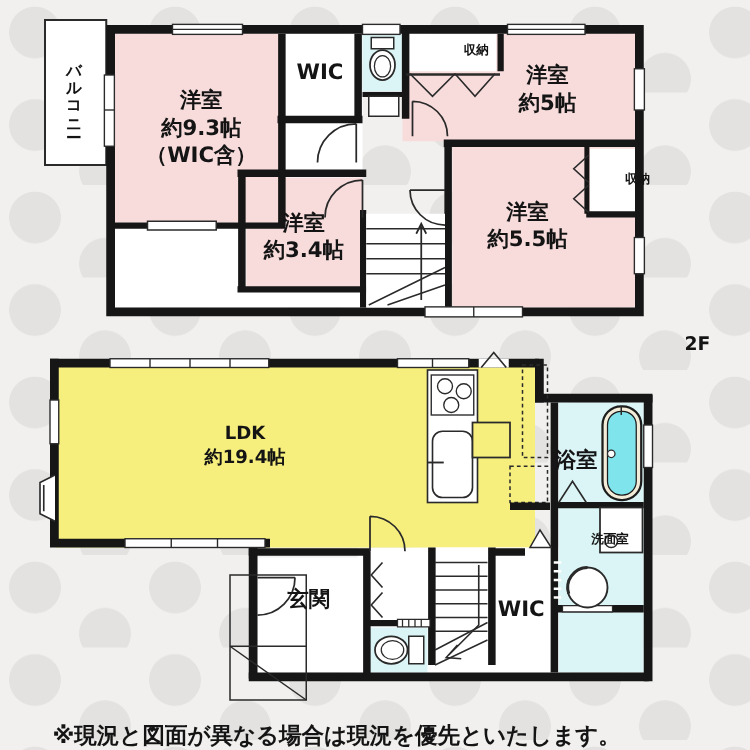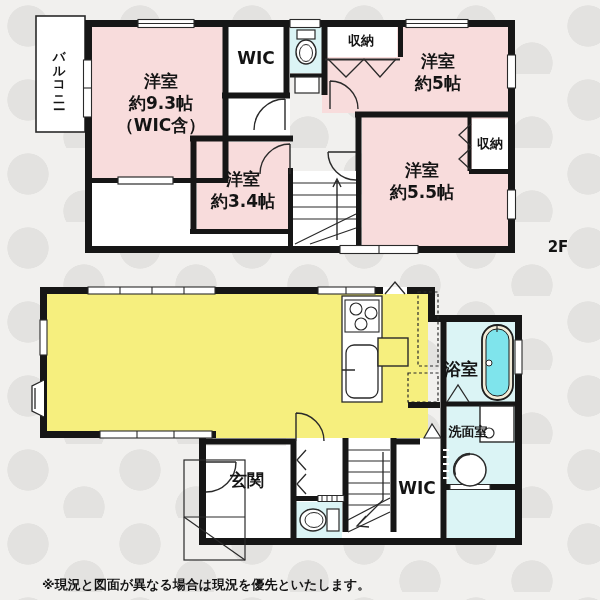--- a/index.html
+++ b/index.html
@@ -19,26 +19,26 @@
   .room-white{fill:#ffffff;}
   .wall{stroke:#161616;fill:none;}
   .thin{stroke:#2a2a2a;fill:#ffffff;}
   .line{stroke:#2a2a2a;fill:none;}
   .lbl{
     position:absolute;transform:translate(-50%,-50%);
     font-weight:700;color:#141414;text-align:center;
     white-space:nowrap;line-height:1.3;font-size:17px;
   }
   .lbl span{display:block;}
-  .small{font-size:13px;}
+  .small{font-size:10px;margin-left:20px;}
   .vert{writing-mode:vertical-rl;letter-spacing:1px;font-size:12.5px;}
   .floor-tag{font-size:15px;}
   .note{
     position:absolute;left:42px;top:576px;
-    font-size:13px;font-weight:700;color:#141414;white-space:nowrap;
+    font-size:18px;font-weight:700;color:#141414;white-space:nowrap;
   }
 </style>
 </head>
 <body>
 
 <div class="canvas">
 
 <svg width="600" height="600" viewBox="0 0 600 600">
 
   <g>
@@ -253,22 +253,26 @@
 <div class="lbl" style="left:422px;top:181px;">
   <span>洋室</span>
   <span>約5.5帖</span>
 </div>
 
 <div class="lbl" style="left:243px;top:190px;">
   <span>洋室</span>
   <span>約3.4帖</span>
 </div>
 
-<div class="lbl floor-tag" style="left:558px;top:248px;">2F</div>
-
+<div class="lbl floor-tag" style="left:558px;top:276px;">2F</div>
+
+<div class="lbl" style="left:196px;top:357px;font-size:14.5px;">
+  <span>LDK</span>
+  <span>約19.4帖</span>
+</div>
 
 <div class="lbl" style="left:461px;top:369px;">浴室</div>
 
 <div class="lbl small" style="left:468px;top:432px;">洗面室</div>
 
 <div class="lbl" style="left:247px;top:480px;">玄関</div>
 
 <div class="lbl" style="left:417px;top:488px;">WIC</div>
 
 <div class="lbl floor-tag" style="left:558px;top:577px;margin-top:44px;">1F</div>

